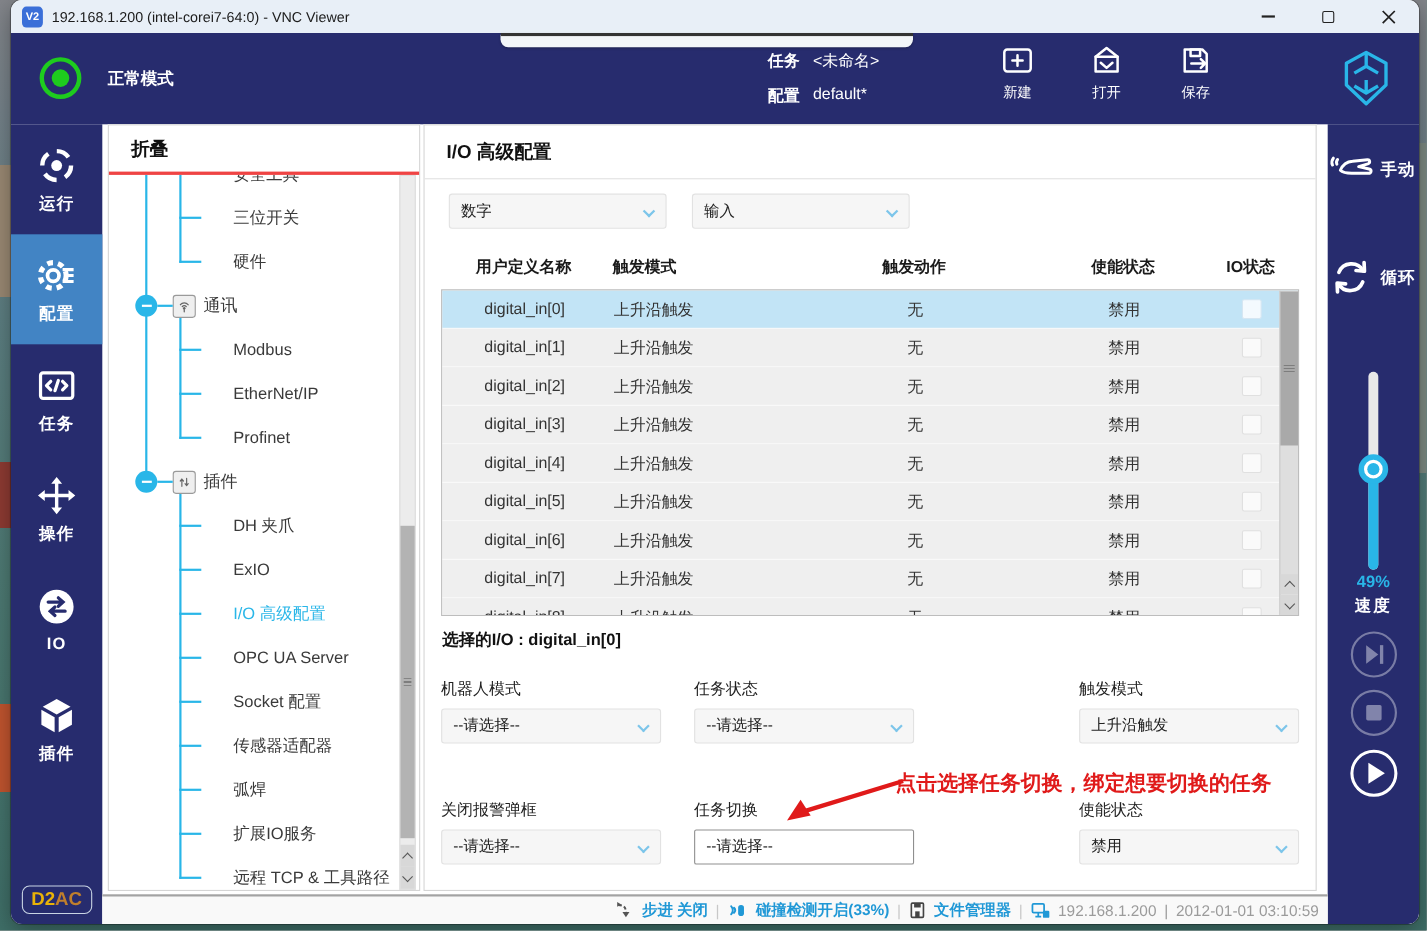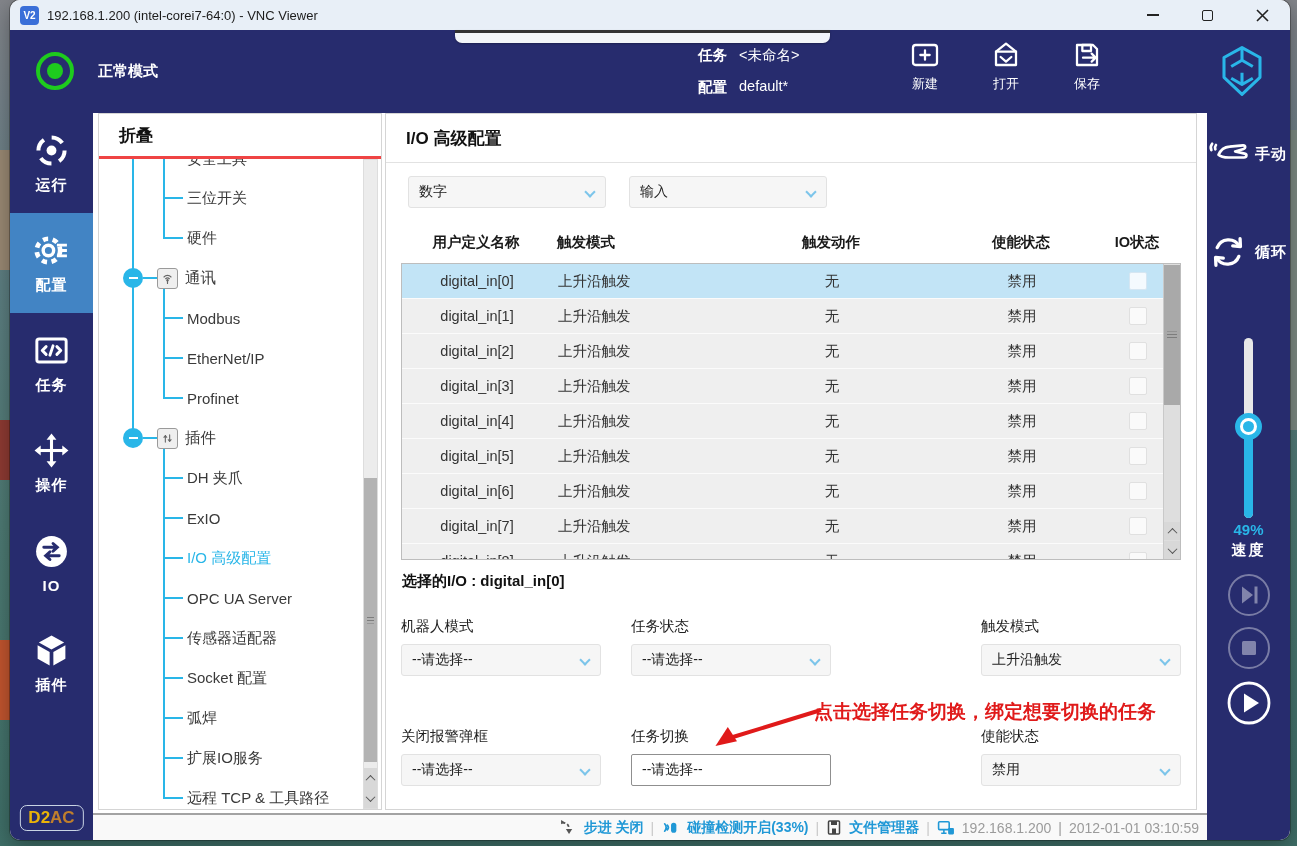--- a/index.html
+++ b/index.html
@@ -51,21 +51,21 @@
   .badge .p1 { color:#eab308; } .badge .p2 { color:#c07f2c; }
 
   
   .treepanel { position:absolute; left:88px; top:113px; width:284px; height:697px; background:#fff; border:1px solid #d5d5d5; }
   .tree-head { height:45px; display:flex; align-items:center; padding-left:20px; font-size:17px; font-weight:bold; color:#111;
     border-bottom:3px solid #ef4444; }
   .tree-body { position:absolute; left:0; top:45px; right:0; bottom:0; overflow:hidden; }
   .vline { position:absolute; width:2px; background:#29b6e8; }
   .trow { height:40px; display:flex; align-items:center; position:relative; font-size:15px; color:#3a3a3a; }
   .trow .tick { position:absolute; left:64px; top:19px; width:20px; height:2px; background:#29b6e8; }
-  .trow.leaf .tlabel { margin-left:88px;text-align:center; }
+  .trow.leaf .tlabel { margin-left:113px;text-align:center; }
   .trow.clipped { height:19px; overflow:hidden; }
   .trow.clipped .tlabel { transform:translateY(-9px); }
   .trow.sel .tlabel { color:#29b6e8; }
   .minus { position:absolute; left:24px; top:10px; width:20px; height:20px; border-radius:50%; background:#29b6e8;
     display:flex; align-items:center; justify-content:center; }
   .minus::after { content:""; width:9px; height:2px; background:#fff; }
   .trow.node .tick { left:44px; width:14px; }
   .nicon { margin-left:58px; width:21px; height:21px; border:1px solid #9a9a9a; background:#efefef; border-radius:3px;
     display:flex; align-items:center; justify-content:center; }
   .trow.node .tlabel { margin-left:7px; font-size:15.5px; }
@@ -324,25 +324,25 @@
             <div class="trow leaf sel">
               <span class="tick"></span>
               <span class="tlabel">I/O 高级配置</span>
             </div>
             <div class="trow leaf">
               <span class="tick"></span>
               <span class="tlabel">OPC UA Server</span>
             </div>
             <div class="trow leaf">
               <span class="tick"></span>
+              <span class="tlabel">Socket 配置</span>
+            </div>
+            <div class="trow leaf">
+              <span class="tick"></span>
               <span class="tlabel">传感器适配器</span>
-            </div>
-            <div class="trow leaf">
-              <span class="tick"></span>
-              <span class="tlabel">Socket 配置</span>
             </div>
             <div class="trow leaf">
               <span class="tick"></span>
               <span class="tlabel">弧焊</span>
             </div>
             <div class="trow leaf">
               <span class="tick"></span>
               <span class="tlabel">扩展IO服务</span>
             </div>
             <div class="trow leaf">

